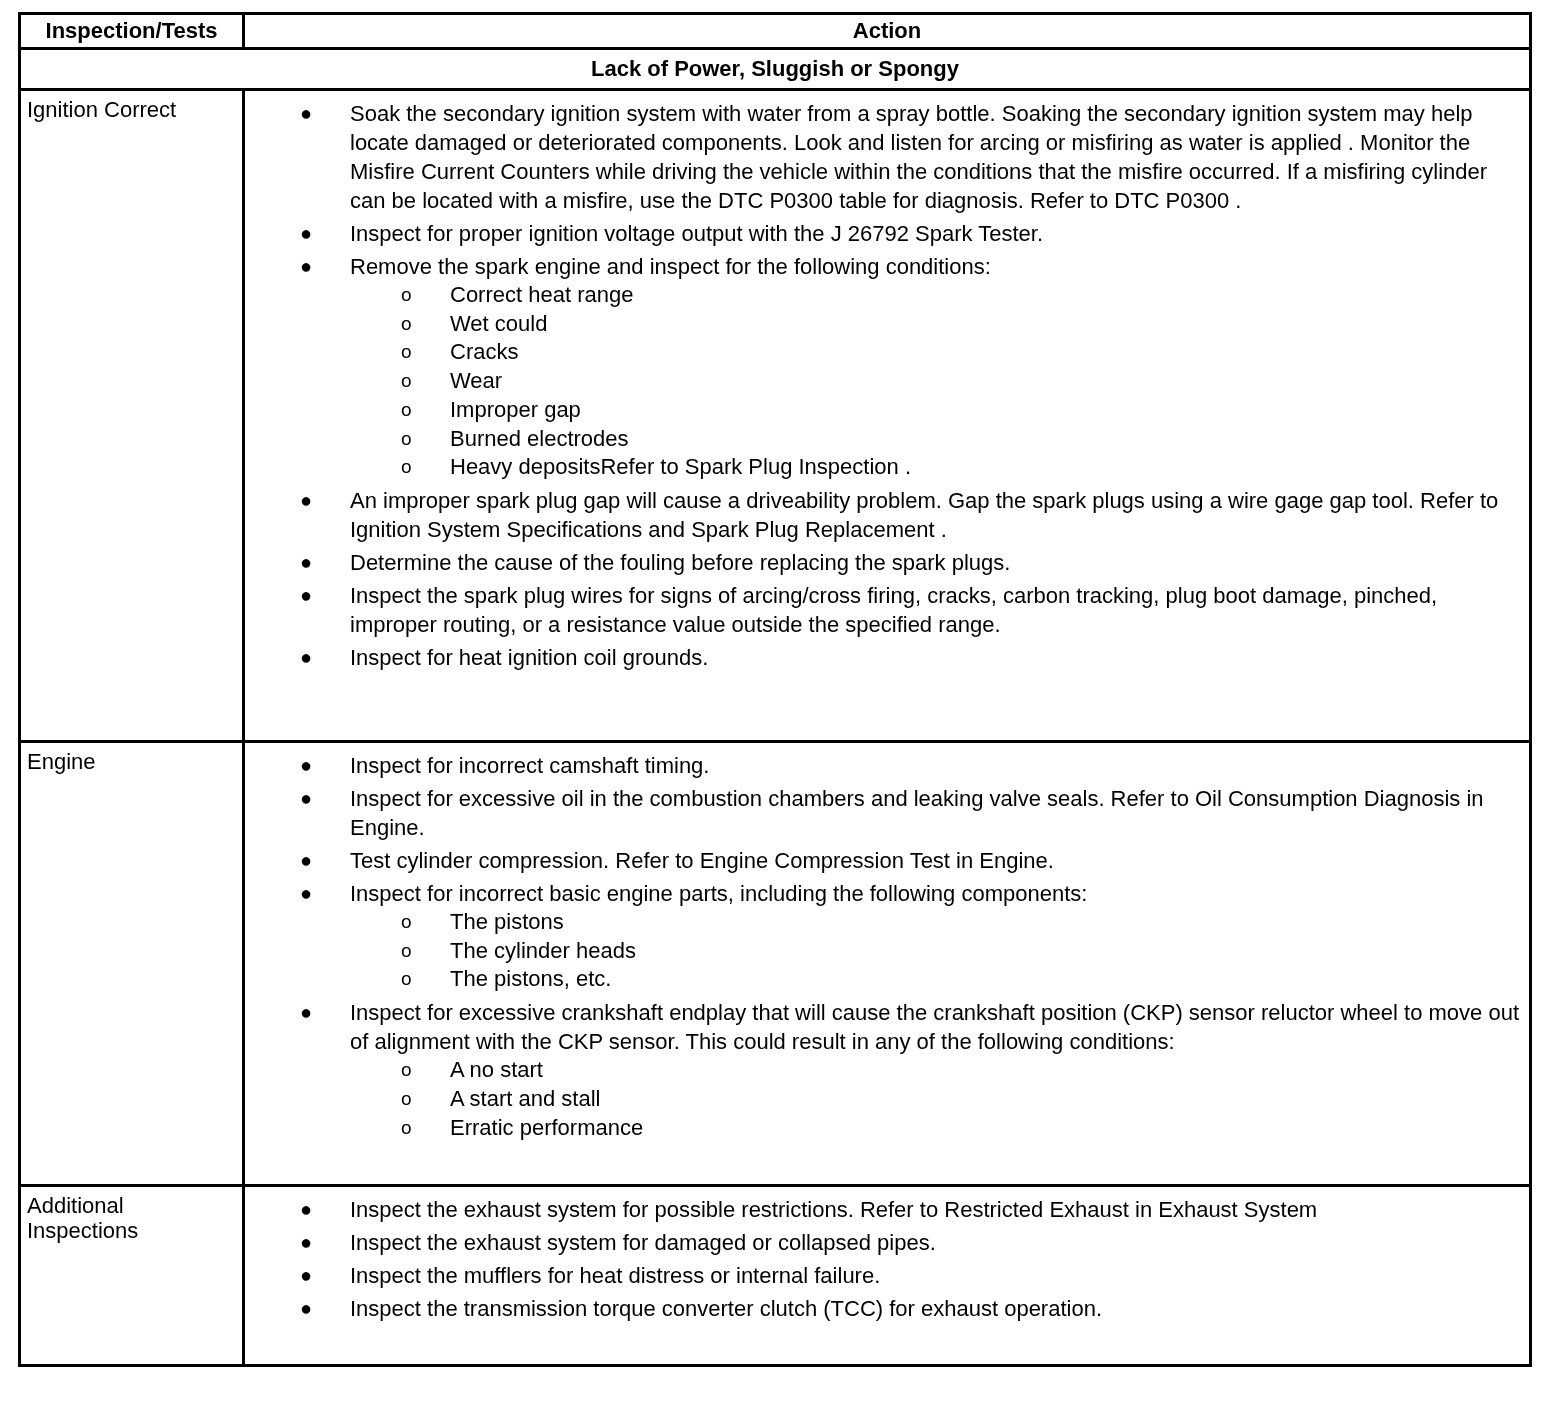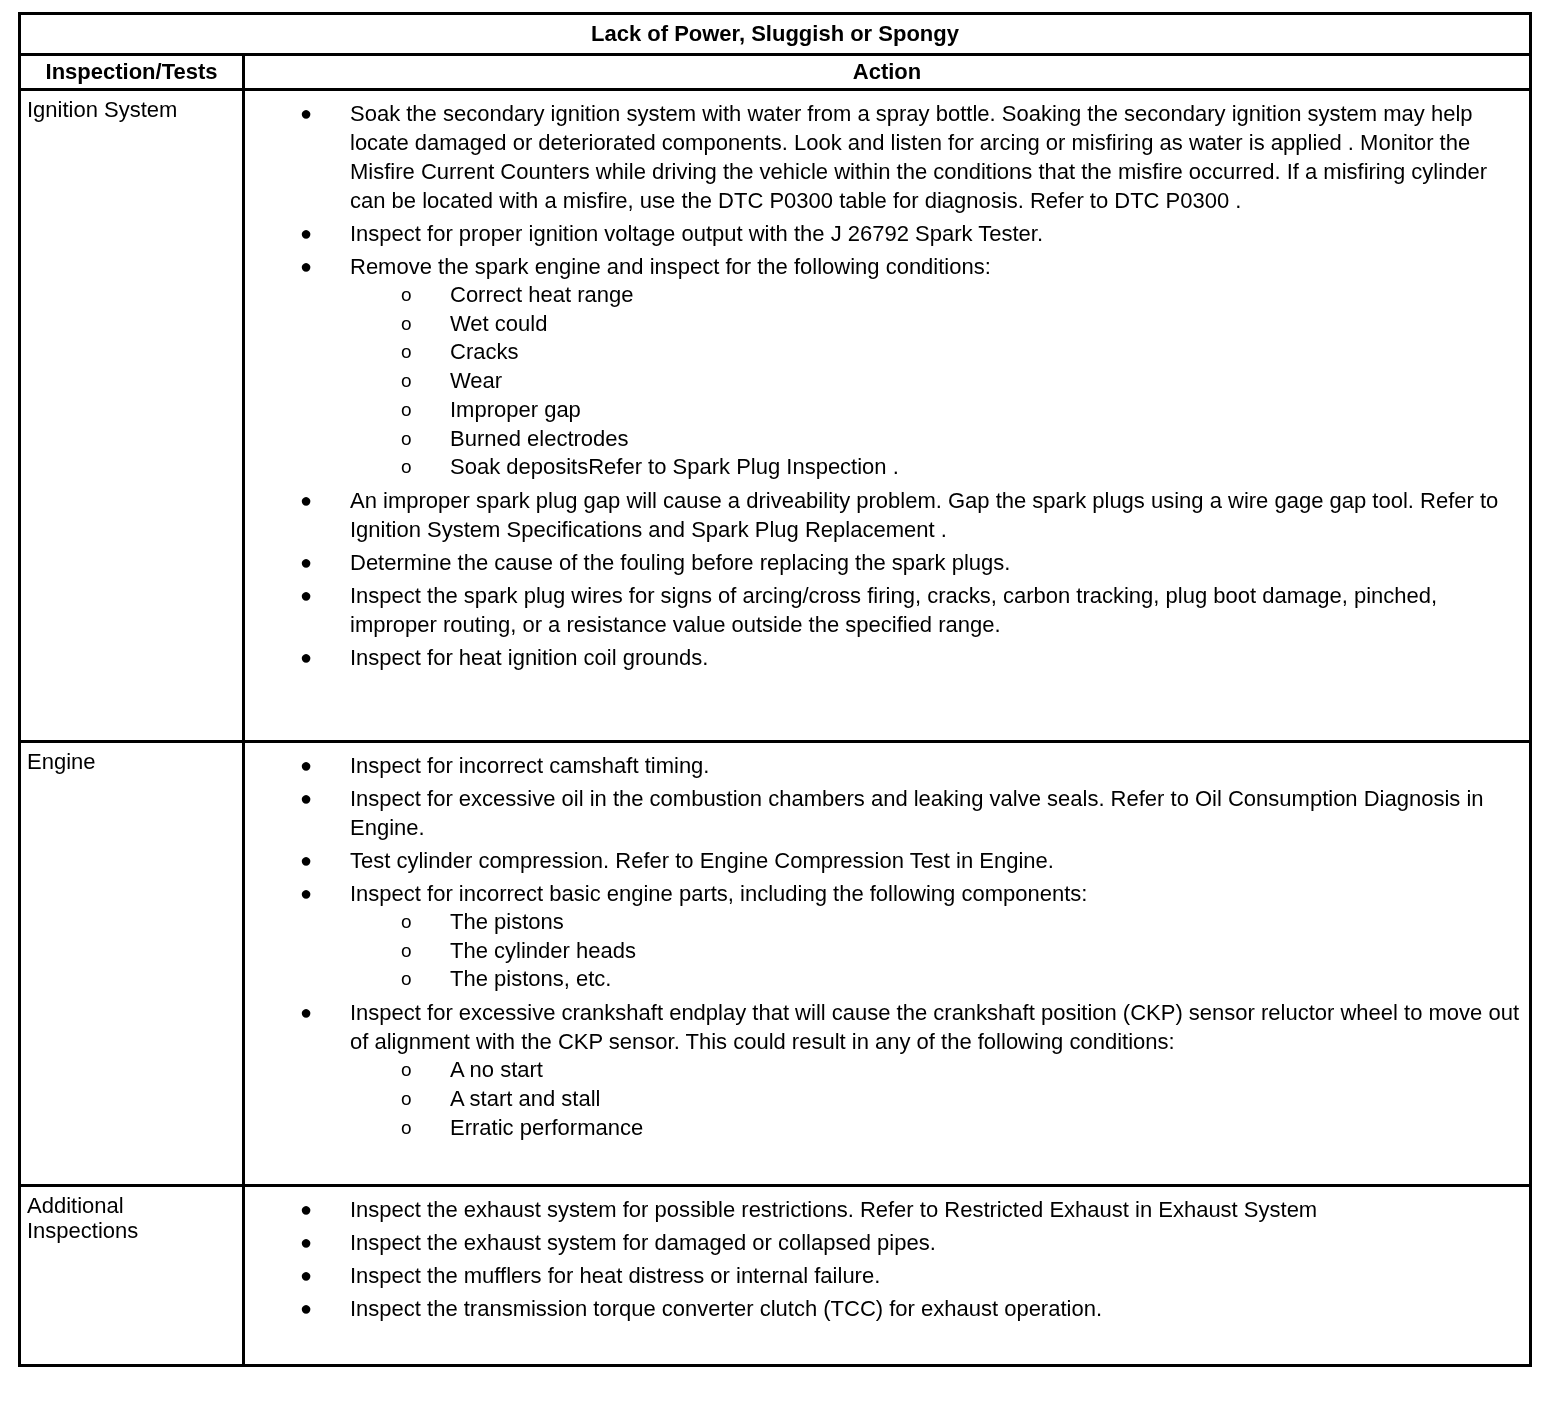--- a/index.html
+++ b/index.html
@@ -28,40 +28,40 @@
 </head>
 <body>
 
 <table id="doc-table">
   <colgroup>
       <col class="c1">
       <col class="c2">
     </colgroup>
   <tbody>
       <tr>
-    <td colspan="2" class="title-cell">Lack of Power, Sluggish or Spongy</td>
-  </tr>
-  <tr>
     <th class="hdr-cell">Inspection/Tests</th>
     <th class="hdr-cell">Action</th>
   </tr>
+  <tr>
+    <td colspan="2" class="title-cell">Lack of Power, Sluggish or Spongy</td>
+  </tr>
   <tr class="row1">
-    <td class="cat-cell">Ignition System</td>
+    <td class="cat-cell">Ignition Correct</td>
     <td class="act-cell">
           <ul class="bul">
             <li><span class="b">●</span><span>Soak the secondary ignition system with water from a spray bottle. Soaking the secondary ignition system may help locate damaged or deteriorated components. Look and listen for arcing or misfiring as water is applied . Monitor the Misfire Current Counters while driving the vehicle within the conditions that the misfire occurred. If a misfiring cylinder can be located with a misfire, use the DTC P0300 table for diagnosis. Refer to DTC P0300 .</span></li>
             <li><span class="b">●</span><span>Inspect for proper ignition voltage output with the J 26792 Spark Tester.</span></li>
             <li><span class="b">●</span><span>Remove the spark engine and inspect for the following conditions:</span><ul class="sub">
                 <li><span class="o">o</span><span>Correct heat range</span></li>
                 <li><span class="o">o</span><span>Wet could</span></li>
                 <li><span class="o">o</span><span>Cracks</span></li>
                 <li><span class="o">o</span><span>Wear</span></li>
                 <li><span class="o">o</span><span>Improper gap</span></li>
                 <li><span class="o">o</span><span>Burned electrodes</span></li>
-                <li><span class="o">o</span><span>Soak depositsRefer to Spark Plug Inspection .</span></li>
+                <li><span class="o">o</span><span>Heavy depositsRefer to Spark Plug Inspection .</span></li>
               </ul></li>
             <li><span class="b">●</span><span>An improper spark plug gap will cause a driveability problem. Gap the spark plugs using a wire gage gap tool. Refer to Ignition System Specifications and Spark Plug Replacement .</span></li>
             <li><span class="b">●</span><span>Determine the cause of the fouling before replacing the spark plugs.</span></li>
             <li><span class="b">●</span><span>Inspect the spark plug wires for signs of arcing/cross firing, cracks, carbon tracking, plug boot damage, pinched, improper routing, or a resistance value outside the specified range.</span></li>
             <li><span class="b">●</span><span>Inspect for heat ignition coil grounds.</span></li>
           </ul>
         </td>
   </tr>
   <tr class="row2">
     <td class="cat-cell">Engine</td>

